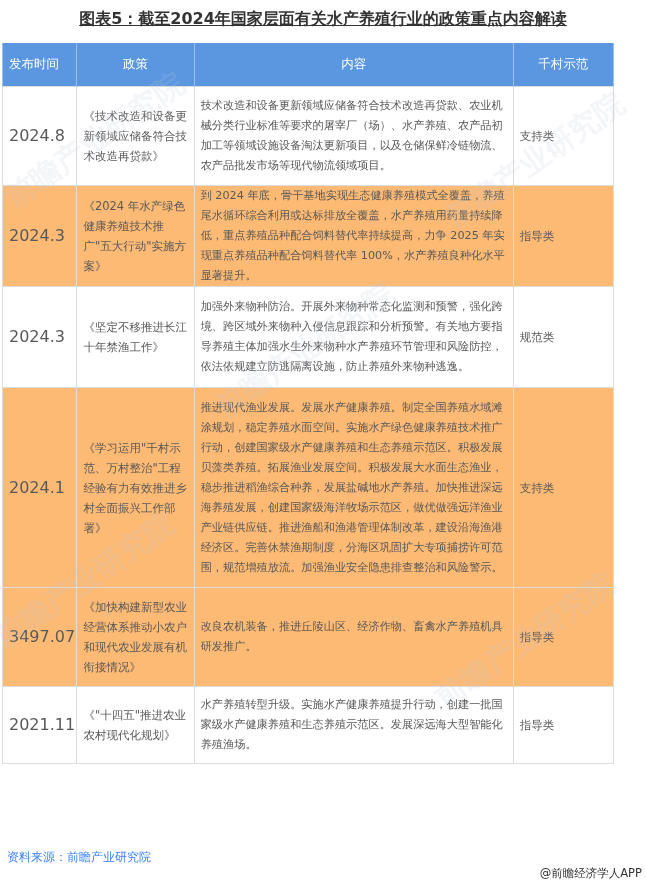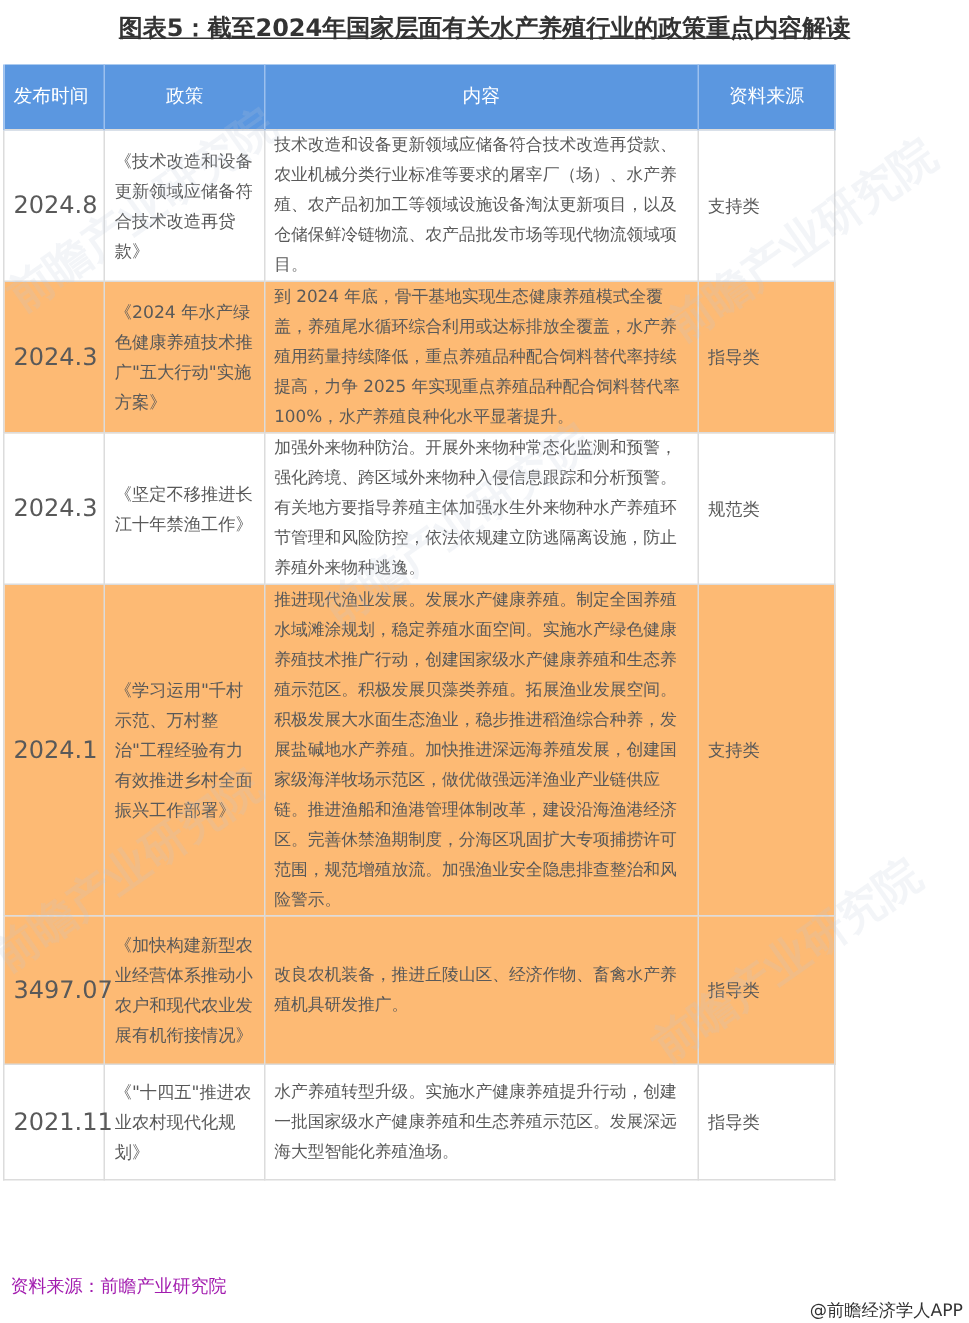--- a/index.html
+++ b/index.html
@@ -25,21 +25,21 @@
       font-weight: bold;
       color: #333333;
       letter-spacing: 0px;
       line-height: 22px;
       text-decoration: underline;
     }
     table.policy {
       position: absolute;
       left: 2px;
       top: 43px;
-      width: 555px;
+      width: 612px;
       border-collapse: collapse;
       table-layout: fixed;
       font-size: 11.2px;
     }
     table.policy col.c-date { width: 66px; }
     table.policy col.c-policy { width: 104px; }
     table.policy col.c-content { width: 283px; }
     table.policy col.c-type { width: 89px; }
     table.policy th {
       background: #5b97e0;
@@ -65,21 +65,21 @@
     table.policy tr.row-gray td { background: #fdba74; }
     td.cell-date { font-size: 16px; padding-left: 7px; }
     td.cell-policy { font-size: 11.5px; line-height: 20px; }
     td.cell-content { font-size: 11.2px; line-height: 20px; padding-right: 8px; }
     td.cell-type { font-size: 11.5px; padding-left: 7px; }
     .footer-left {
       position: absolute;
       left: 7px;
       top: 849px;
       font-size: 12px;
-      color: #a21caf;
+      color: #3b82f6;
     }
     .footer-right {
       position: absolute;
       right: 4px;
       top: 849px;
       font-size: 11.5px;
       color: #333333;
       margin-top: 17px;
     }
     .watermark {
@@ -102,21 +102,21 @@
     <col class="c-date">
       <col class="c-policy">
       <col class="c-content">
       <col class="c-type">
   </colgroup>
   <thead>
     <tr>
       <th class="h-date">发布时间</th>
       <th>政策</th>
       <th>内容</th>
-      <th>资料来源</th>
+      <th>千村示范</th>
     </tr>
   </thead>
   <tbody>
     <tr class="row-white" style="height:99px">
       <td class="cell-date">2024.8</td>
       <td class="cell-policy">《技术改造和设备更新领域应储备符合技术改造再贷款》</td>
       <td class="cell-content">技术改造和设备更新领域应储备符合技术改造再贷款、农业机械分类行业标准等要求的屠宰厂（场）、水产养殖、农产品初加工等领域设施设备淘汰更新项目，以及仓储保鲜冷链物流、农产品批发市场等现代物流领域项目。</td>
       <td class="cell-type">支持类</td>
     </tr>
     <tr class="row-gray" style="height:99px">

